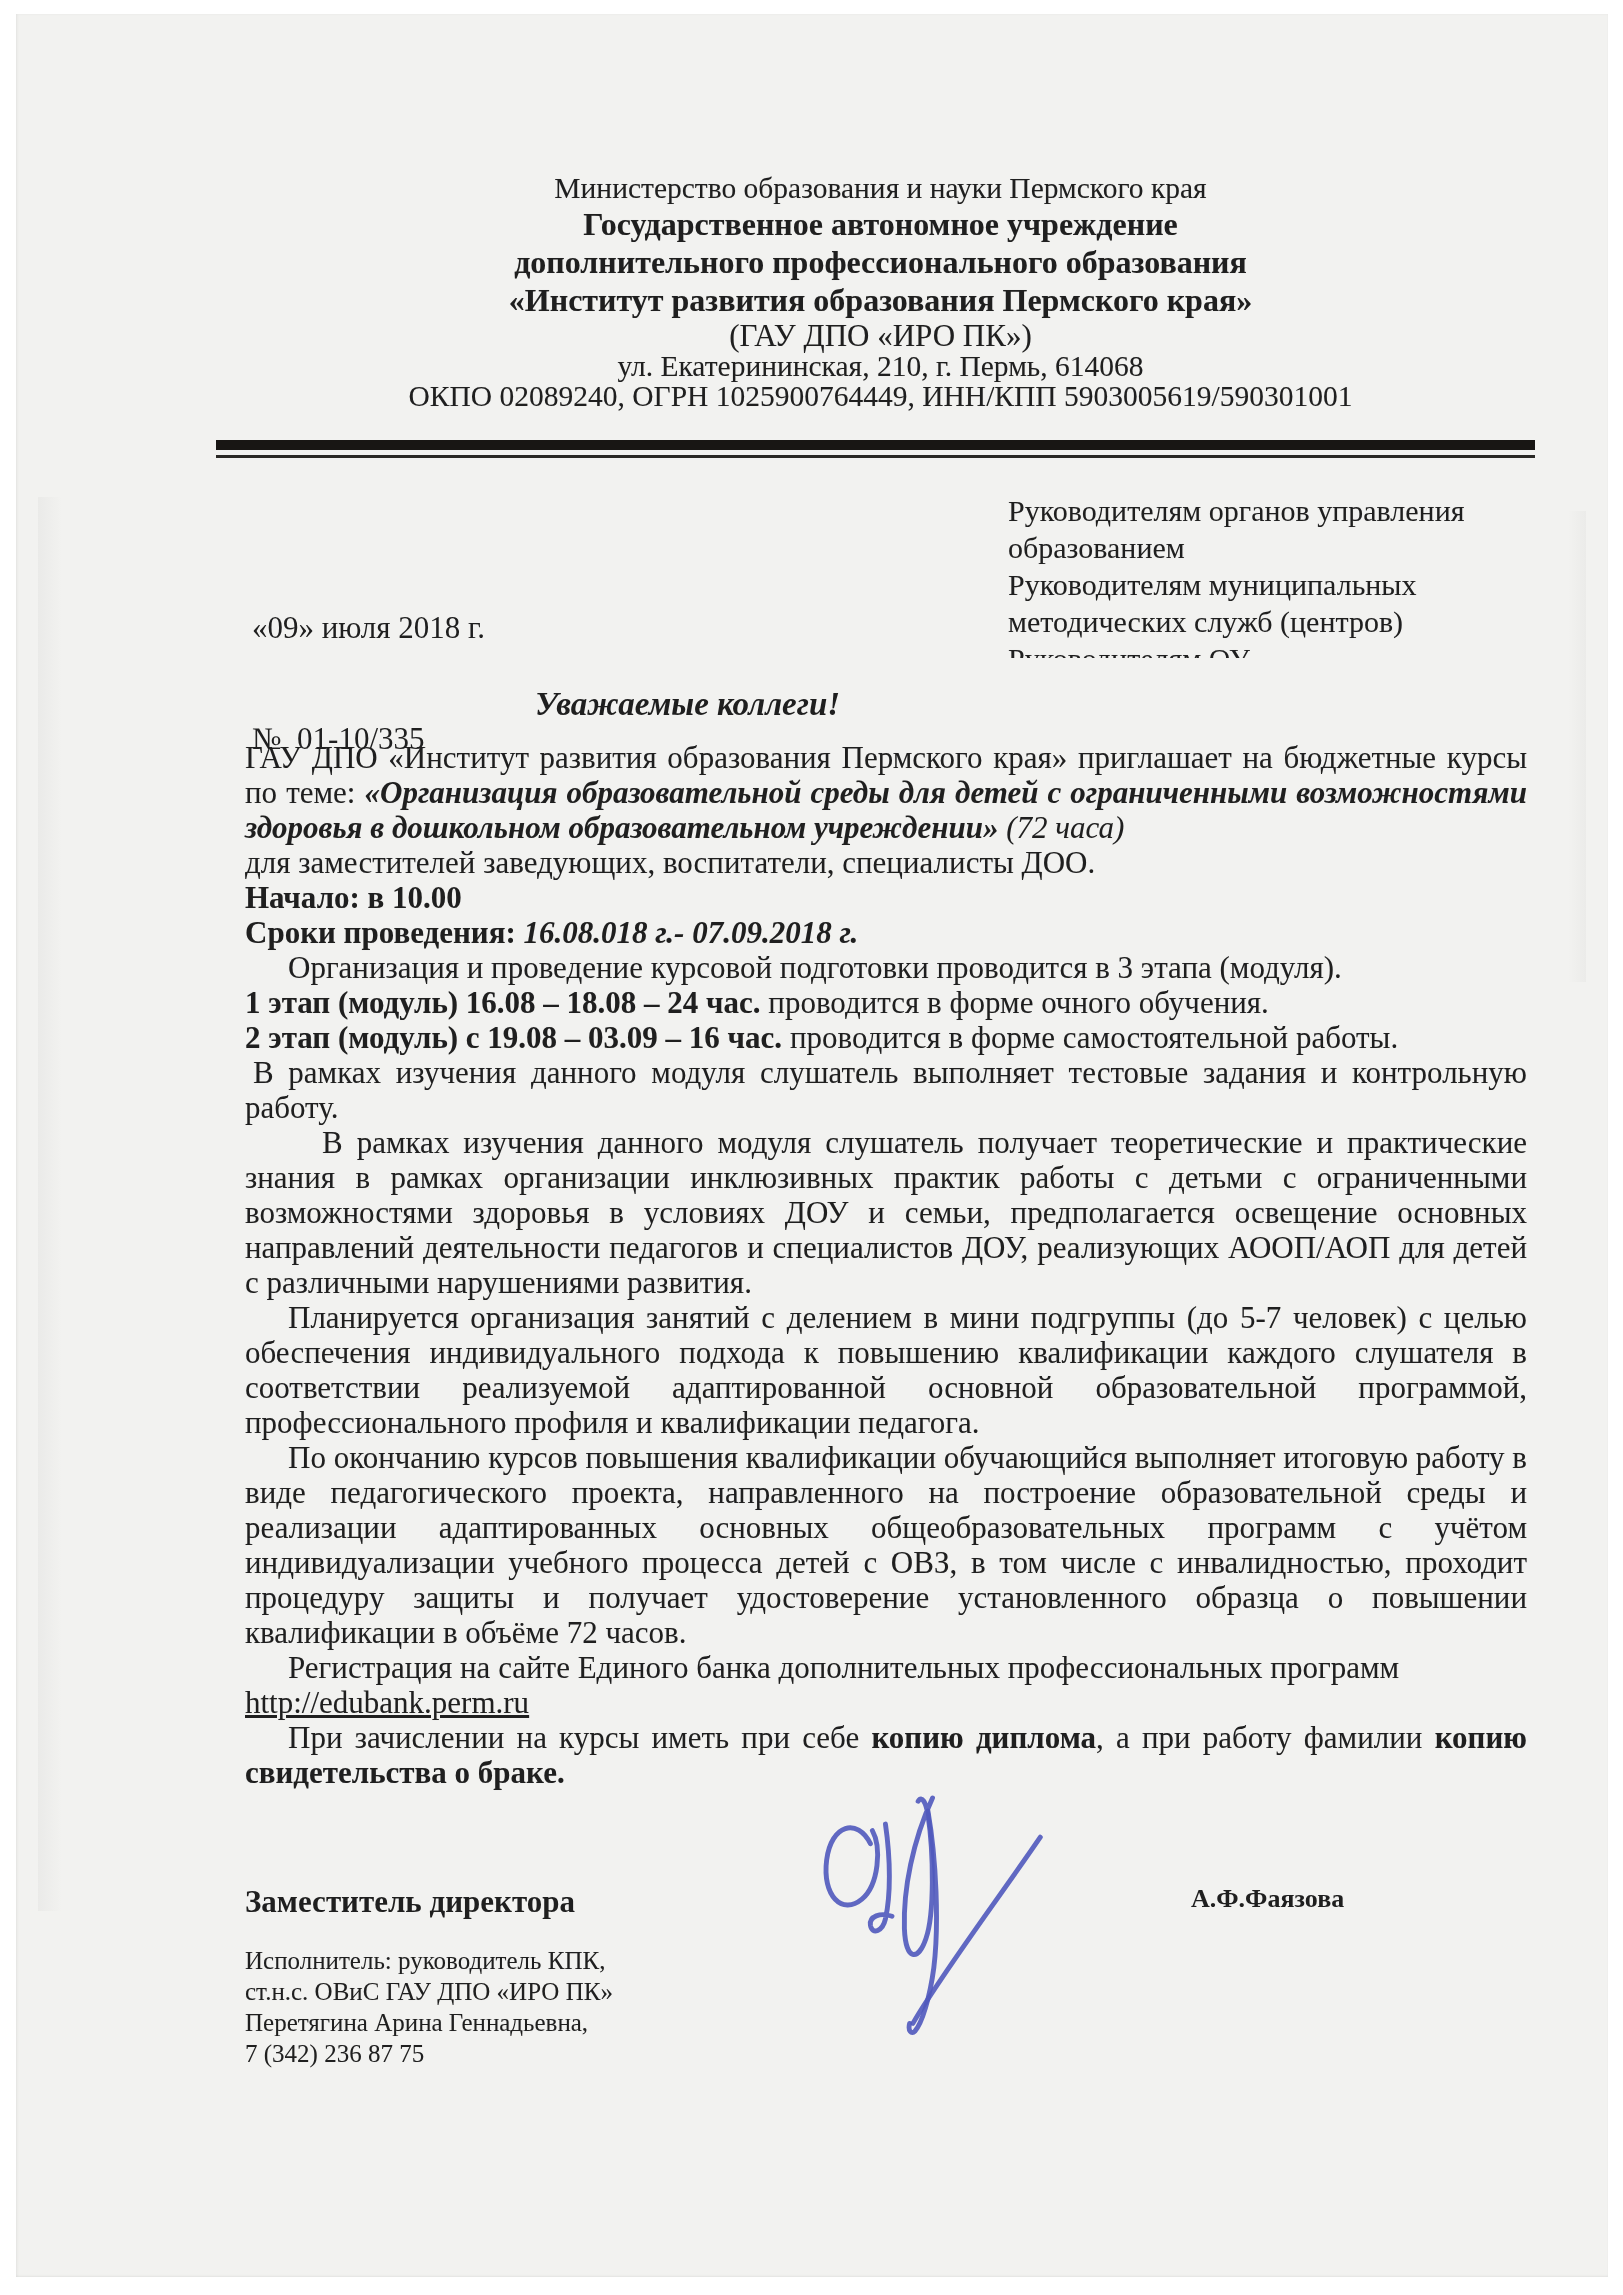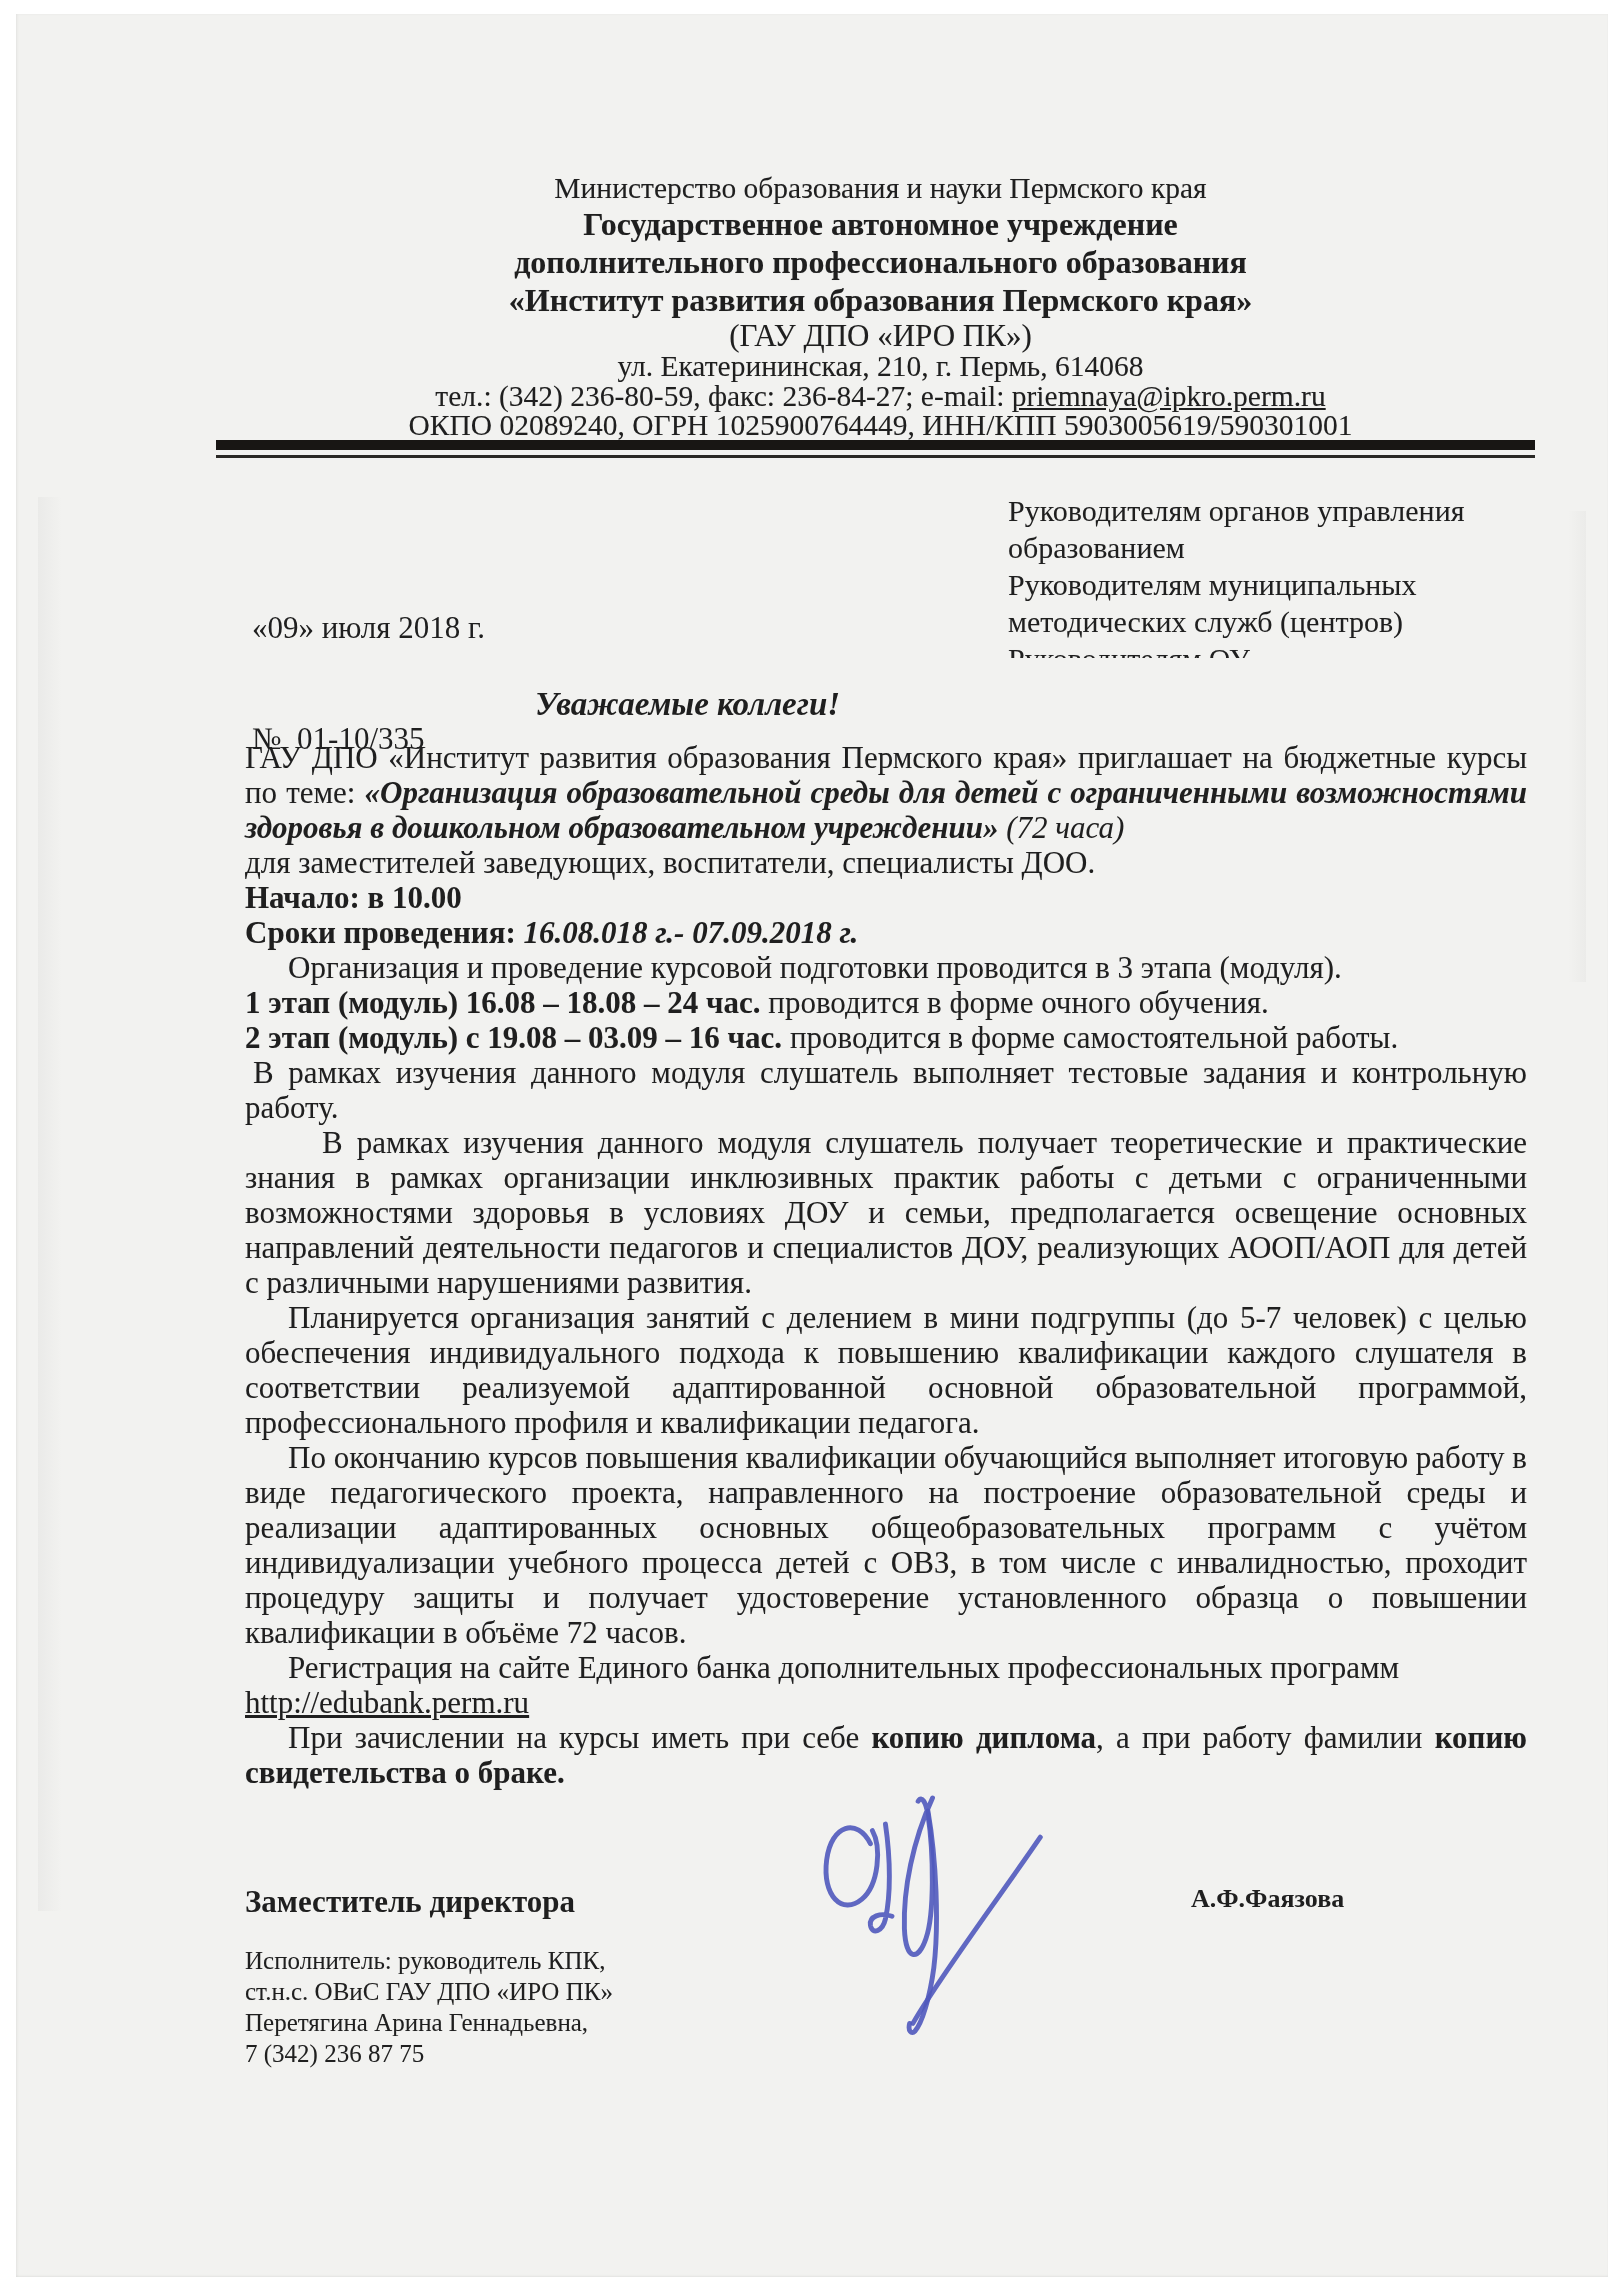--- a/index.html
+++ b/index.html
@@ -85,21 +85,20 @@
 <div class="artifact left-streak"></div>
 <div class="artifact right-streak"></div>
 
 <header class="letterhead">
   <div class="h-small">Министерство образования и науки Пермского края</div>
   <div class="h-bold">Государственное автономное учреждение</div>
   <div class="h-bold">дополнительного профессионального образования</div>
   <div class="h-bold">«Институт развития образования Пермского края»</div>
   <div class="h-abbrev">(ГАУ ДПО «ИРО ПК»)</div>
   <div class="h-info">ул. Екатерининская, 210,  г. Пермь,  614068</div>
-  <div class="h-info"><span>тел.: (342) 236-80-59, факс: 236-84-27; e-mail: </span><span class="u">priemnaya@ipkro.perm.ru</span></div>
   <div class="h-info">ОКПО 02089240, ОГРН 1025900764449, ИНН/КПП 5903005619/590301001</div>
 </header>
 
 <div class="divider">
   <div class="divider-thick"></div>
   <div class="divider-thin"></div>
 </div>
 
 <div class="date-block">
   <div>«09» июля 2018 г.</div>

